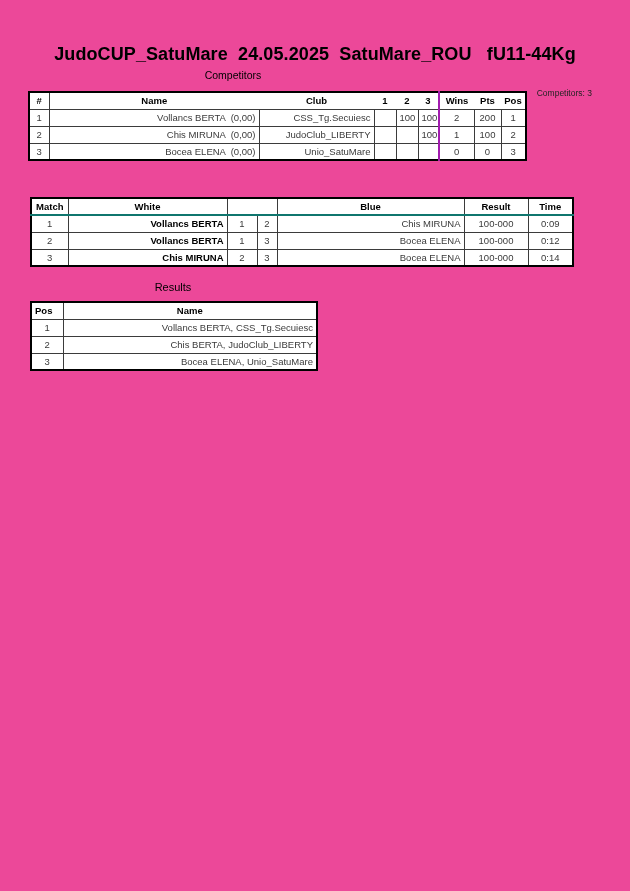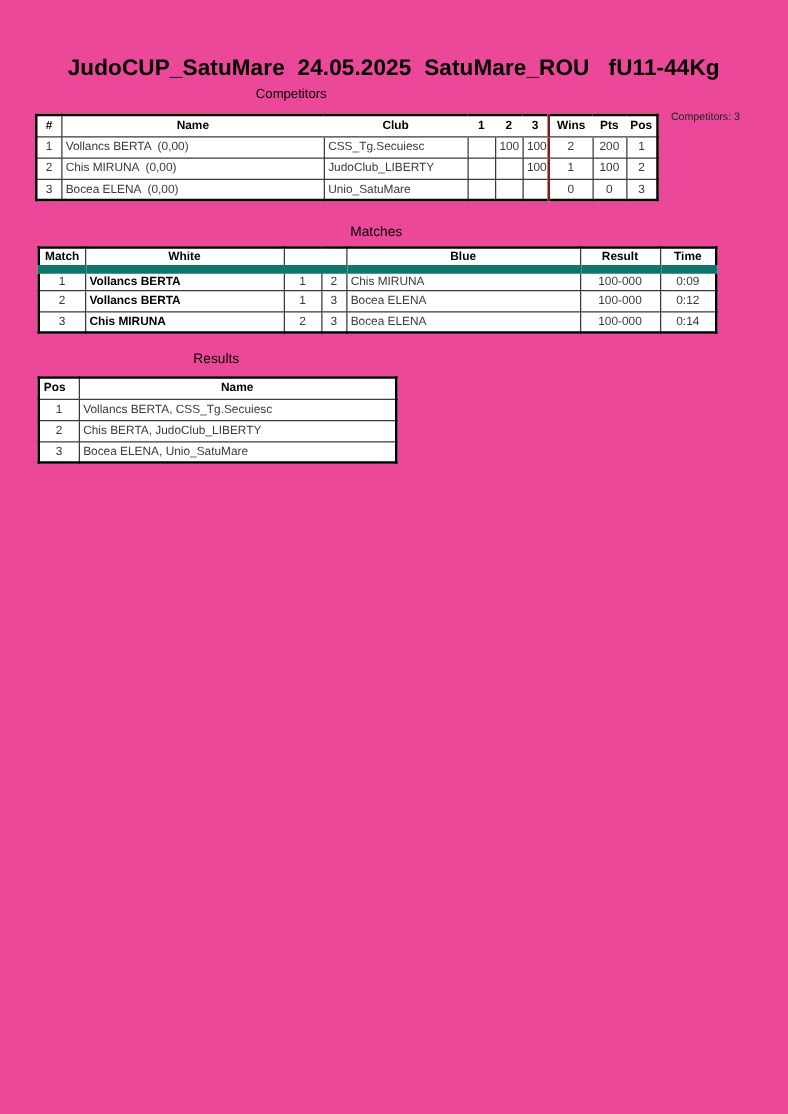--- a/index.html
+++ b/index.html
@@ -26,33 +26,33 @@
   table {
     position: absolute; border-collapse: collapse; table-layout: fixed;
     border: 2px solid #000; background: #fff;
   }
   th, td {
     height: 17px; padding: 0 3px; overflow: hidden; white-space: pre;
     font-size: 9.5px; vertical-align: middle;
   }
   th { font-weight: bold; color: #000; text-align: center; }
   td { color: #3a3a3a; text-align: center; }
-  td.nm { text-align: left; }
+  td.nm { text-align: right; }
 
   
   .t-comp { left: 28px; top: 91px; width: 497px; }
   .t-comp td { border: 1px solid #3b3b3b; }
   .t-comp th { border: none; border-bottom: 1px solid #3b3b3b; }
   .t-comp th.br { border-right: 1px solid #3b3b3b; }
-  .t-comp th.thick, .t-comp td.thick { border-left: 2px solid #7f1d1d; }
+  .t-comp th.thick, .t-comp td.thick { border-left: 2px solid #a21caf; }
 
   
   .t-match { left: 30px; top: 197px; width: 542px; }
   .t-match td { border: 1px solid #3b3b3b; }
-  .t-match th { border: none; border-bottom: 7px solid #0f766e; border-right: 1px solid #3b3b3b; }
+  .t-match th { border: none; border-bottom: 2px solid #0f766e; border-right: 1px solid #3b3b3b; }
   .t-match th:last-child { border-right: none; }
   .t-match td.win { font-weight: bold; color: #000; margin-left: 40px; }
 
   
   .t-res { left: 30px; top: 301px; width: 286px; }
   .t-res td { border: 1px solid #3b3b3b; }
   .t-res th { border: none; border-bottom: 1px solid #3b3b3b; border-right: 1px solid #3b3b3b; }
   .t-res th:last-child { border-right: none; }
   .t-res th.pos-h { text-align: left; }
 </style>
@@ -121,21 +121,20 @@
         <td></td>
         <td></td>
         <td></td>
         <td class="thick">0</td>
         <td>0</td>
         <td>3</td>
       </tr>
     </tbody>
   </table>
 
-  <div class="sec-title match-title">Matches</div>
 
   <table class="t-match">
     <colgroup>
       <col style="width:37px">
         <col style="width:159px">
         <col style="width:30px">
         <col style="width:20px">
       <col style="width:187px">
         <col style="width:64px">
         <col style="width:45px">

